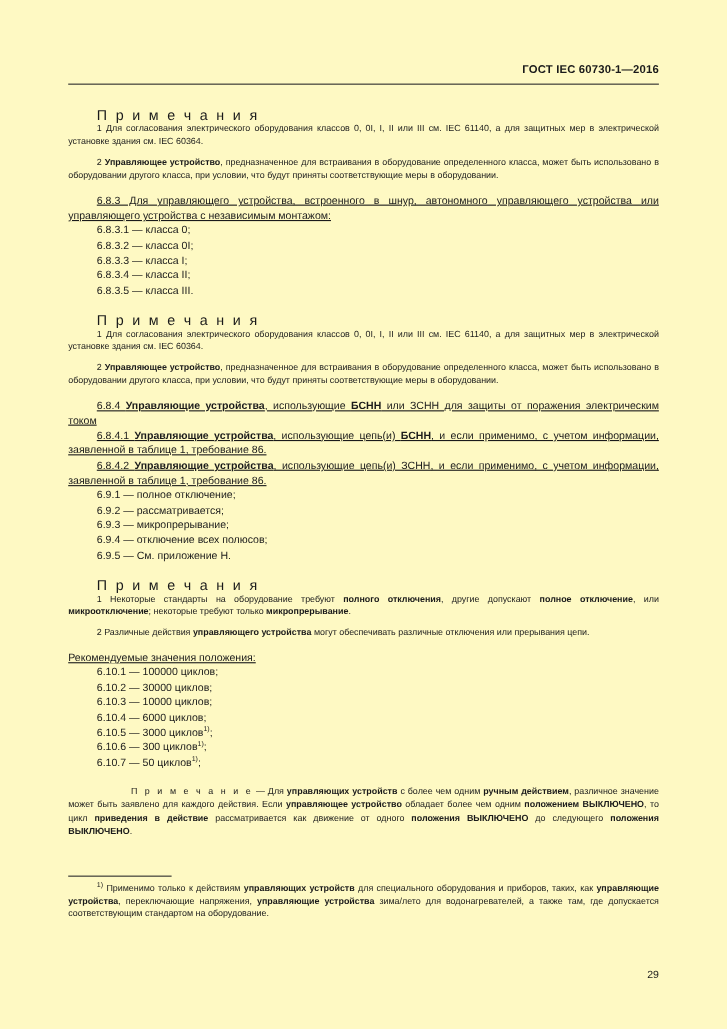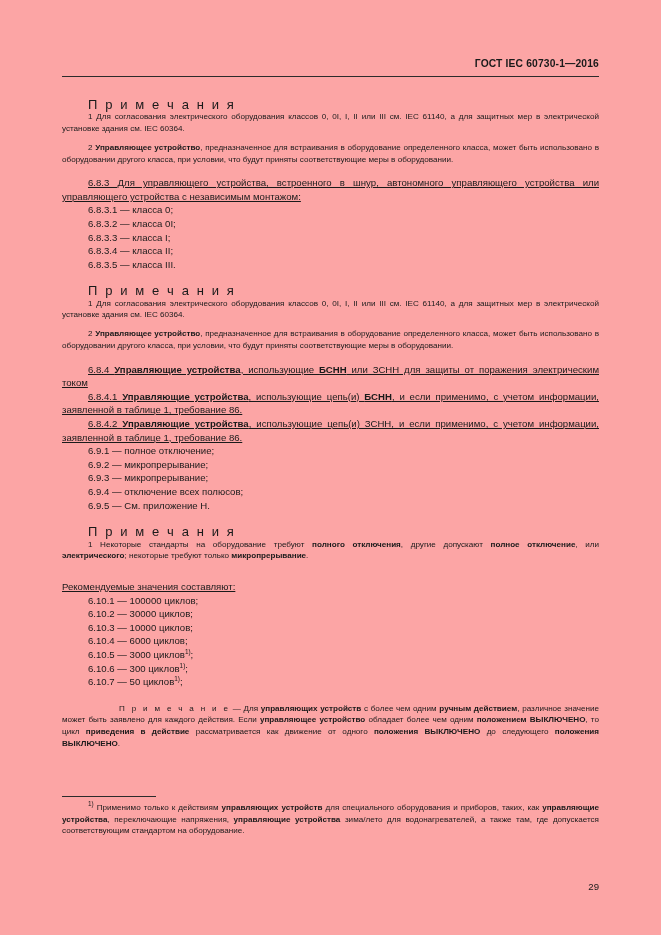--- a/index.html
+++ b/index.html
@@ -10,21 +10,21 @@
   }
   body {
     font-family: "Liberation Sans", "DejaVu Sans", sans-serif;
     color: #1a1a1a;
     -webkit-font-smoothing: antialiased;
   }
   .page {
     position: relative;
     width: 661px;
     height: 935px;
-    background: #fca5a5;
+    background: #fef9c3;
     overflow: hidden;
     box-sizing: border-box;
   }
 
   
   .header {
     position: absolute;
     top: 57px;
     left: 62px;
     right: 62px;
@@ -181,36 +181,37 @@
 
     <div class="gap-md"></div>
 
     <p class="para"><span>6.8.4 </span><b>Управляющие устройства</b><span>, использующие </span><b>БСНН</b><span> или ЗСНН для защиты от поражения электрическим током</span></p>
 
     <p class="para"><span>6.8.4.1 </span><b>Управляющие устройства</b><span>, использующие цепь(и) </span><b>БСНН</b><span>, и если применимо, с учетом информации, заявленной в таблице 1, требование 86.</span></p>
 
     <p class="para"><span>6.8.4.2 </span><b>Управляющие устройства</b><span>, использующие цепь(и) ЗСНН, и если применимо, с учетом информации, заявленной в таблице 1, требование 86.</span></p>
 
     <p class="clause-item">6.9.1 — полное отключение;</p>
-    <p class="clause-item">6.9.2 — микропрерывание;</p>
+    <p class="clause-item">6.9.2 — рассматривается;</p>
     <p class="clause-item">6.9.3 — микропрерывание;</p>
     <p class="clause-item">6.9.4 — отключение всех полюсов;</p>
     <p class="clause-item">6.9.5 — См. приложение Н.</p>
 
     <div class="gap-sm"></div>
 
     <p class="note-head">П р и м е ч а н и я</p>
-    <p class="note-para"><span>1 Некоторые стандарты на оборудование требуют </span><b>полного отключения</b><span>, другие допускают </span><b>полное отключение</b><span>, или </span><b>электрического</b><span>; некоторые требуют только </span><b>микропрерывание</b><span>.</span></p>
-
-    <div class="gap-sm"></div>
-
+    <p class="note-para"><span>1 Некоторые стандарты на оборудование требуют </span><b>полного отключения</b><span>, другие допускают </span><b>полное отключение</b><span>, или </span><b>микроотключение</b><span>; некоторые требуют только </span><b>микропрерывание</b><span>.</span></p>
+
+    <div class="gap-sm"></div>
+
+    <p class="note-para"><span>2 Различные действия </span><b>управляющего устройства</b><span> могут обеспечивать различные отключения или прерывания цепи.</span></p>
 
     <div class="gap-md"></div>
 
-    <p class="para noindent">Рекомендуемые значения составляют:</p>
+    <p class="para noindent">Рекомендуемые значения положения:</p>
 
     <p class="clause-item">6.10.1 — 100000 циклов;</p>
     <p class="clause-item">6.10.2 — 30000 циклов;</p>
     <p class="clause-item">6.10.3 — 10000 циклов;</p>
     <p class="clause-item">6.10.4 — 6000 циклов;</p>
     <p class="clause-item"><span>6.10.5 — 3000 циклов</span><sup>1)</sup><span>;</span></p>
     <p class="clause-item"><span>6.10.6 — 300 циклов</span><sup>1)</sup><span>;</span></p>
     <p class="clause-item"><span>6.10.7 — 50 циклов</span><sup>1)</sup><span>;</span></p>
 
     <div class="gap-lg"></div>

